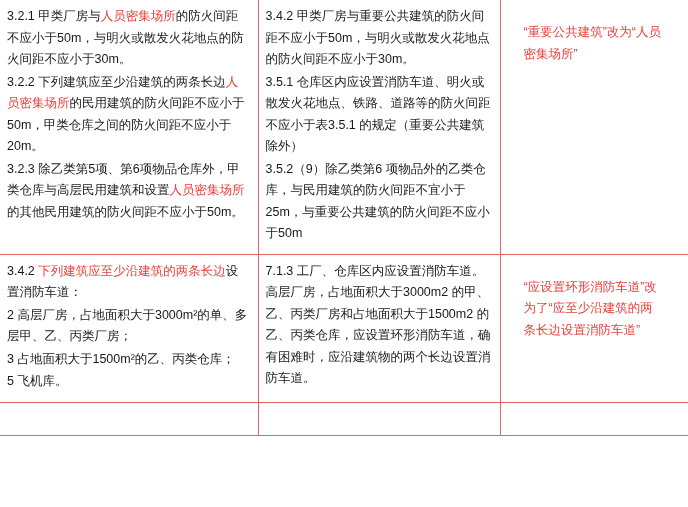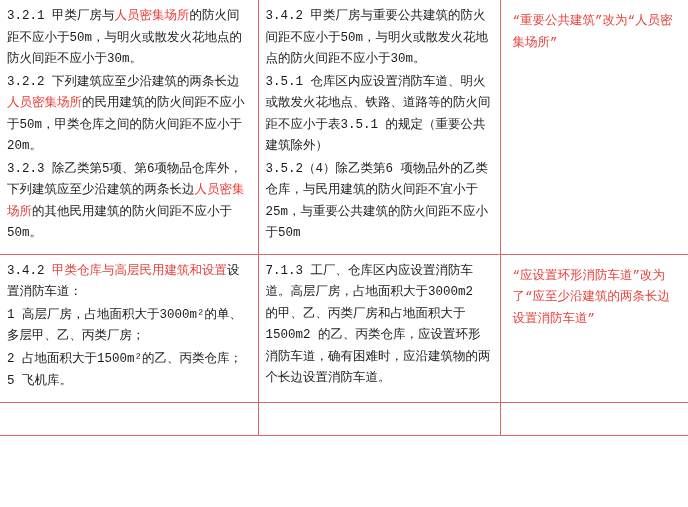--- a/index.html
+++ b/index.html
@@ -11,21 +11,20 @@
     width: 688px;
     height: 507px;
     font-family: "Liberation Sans", sans-serif;
     color: #1a1a1a;
     overflow: hidden;
   }
   table.doc-table {
     border-collapse: collapse;
     width: 688px;
     table-layout: fixed;
-    font-family: Liberation Mono, monospace;
   }
   table.doc-table td {
     vertical-align: top;
     border-bottom: 1px solid #e06666;
     border-right: 1px solid #e06666;
     padding: 6px 7px 8px 7px;
     font-size: 12.5px;
     line-height: 1.72;
   }
   table.doc-table td:last-child {
@@ -37,21 +36,21 @@
   .para {
     margin: 0 0 1px 0;
     word-wrap: break-word;
     overflow-wrap: break-word;
   }
   .hl {
     color: #e8403a;
   }
   .note {
     color: #e8403a;
-    margin: 5px;
+    margin: 16px;
     line-height: 1.72;
   }
   .cell-inner {
     display: block;
   }
   .spacer-row td {
     border-bottom: none;
     height: 18px;
     padding: 0;
   }
@@ -64,42 +63,42 @@
     <col class="col-a">
     <col class="col-b">
     <col class="col-c">
   </colgroup>
   <tbody>
     <tr>
       <td>
         <div class="cell-inner">
             <div class="para"><span>3.2.1 甲类厂房与</span><span class="hl">人员密集场所</span><span>的防火间距不应小于50m，与明火或散发火花地点的防火间距不应小于30m。</span></div>
             <div class="para"><span>3.2.2 下列建筑应至少沿建筑的两条长边</span><span class="hl">人员密集场所</span><span>的民用建筑的防火间距不应小于50m，甲类仓库之间的防火间距不应小于20m。</span></div>
-            <div class="para"><span>3.2.3 除乙类第5项、第6项物品仓库外，下列建筑应至少沿建筑的两条长边</span><span class="hl">人员密集场所</span><span>的其他民用建筑的防火间距不应小于50m。</span></div>
+            <div class="para"><span>3.2.3 除乙类第5项、第6项物品仓库外，甲类仓库与高层民用建筑和设置</span><span class="hl">人员密集场所</span><span>的其他民用建筑的防火间距不应小于50m。</span></div>
           </div>
       </td>
       <td>
         <div class="cell-inner">
             <div class="para"><span>3.4.2 甲类厂房与重要公共建筑的防火间距不应小于50m，与明火或散发火花地点的防火间距不应小于30m。</span></div>
             <div class="para"><span>3.5.1 仓库区内应设置消防车道、明火或散发火花地点、铁路、道路等的防火间距不应小于表3.5.1 的规定（重要公共建筑除外）</span></div>
-            <div class="para"><span>3.5.2（4）除乙类第6 项物品外的乙类仓库，与民用建筑的防火间距不宜小于25m，与重要公共建筑的防火间距不应小于50m</span></div>
+            <div class="para"><span>3.5.2（9）除乙类第6 项物品外的乙类仓库，与民用建筑的防火间距不宜小于25m，与重要公共建筑的防火间距不应小于50m</span></div>
           </div>
       </td>
       <td>
         <div class="cell-inner">
             <div class="note"><span class="hl">“重要公共建筑”改为“人员密集场所”</span></div>
           </div>
       </td>
     </tr>
     <tr>
       <td>
         <div class="cell-inner">
-            <div class="para"><span>3.4.2 </span><span class="hl">甲类仓库与高层民用建筑和设置</span><span>设置消防车道：</span></div>
-            <div class="para"><span>1 高层厂房，占地面积大于3000m²的单、多层甲、乙、丙类厂房；</span></div>
-            <div class="para"><span>2 占地面积大于1500m²的乙、丙类仓库；</span></div>
+            <div class="para"><span>3.4.2 </span><span class="hl">下列建筑应至少沿建筑的两条长边</span><span>设置消防车道：</span></div>
+            <div class="para"><span>2 高层厂房，占地面积大于3000m²的单、多层甲、乙、丙类厂房；</span></div>
+            <div class="para"><span>3 占地面积大于1500m²的乙、丙类仓库；</span></div>
             <div class="para"><span>5 飞机库。</span></div>
           </div>
       </td>
       <td>
         <div class="cell-inner">
             <div class="para"><span>7.1.3 工厂、仓库区内应设置消防车道。高层厂房，占地面积大于3000m2 的甲、乙、丙类厂房和占地面积大于1500m2 的乙、丙类仓库，应设置环形消防车道，确有困难时，应沿建筑物的两个长边设置消防车道。</span></div>
           </div>
       </td>
       <td>
         <div class="cell-inner">

